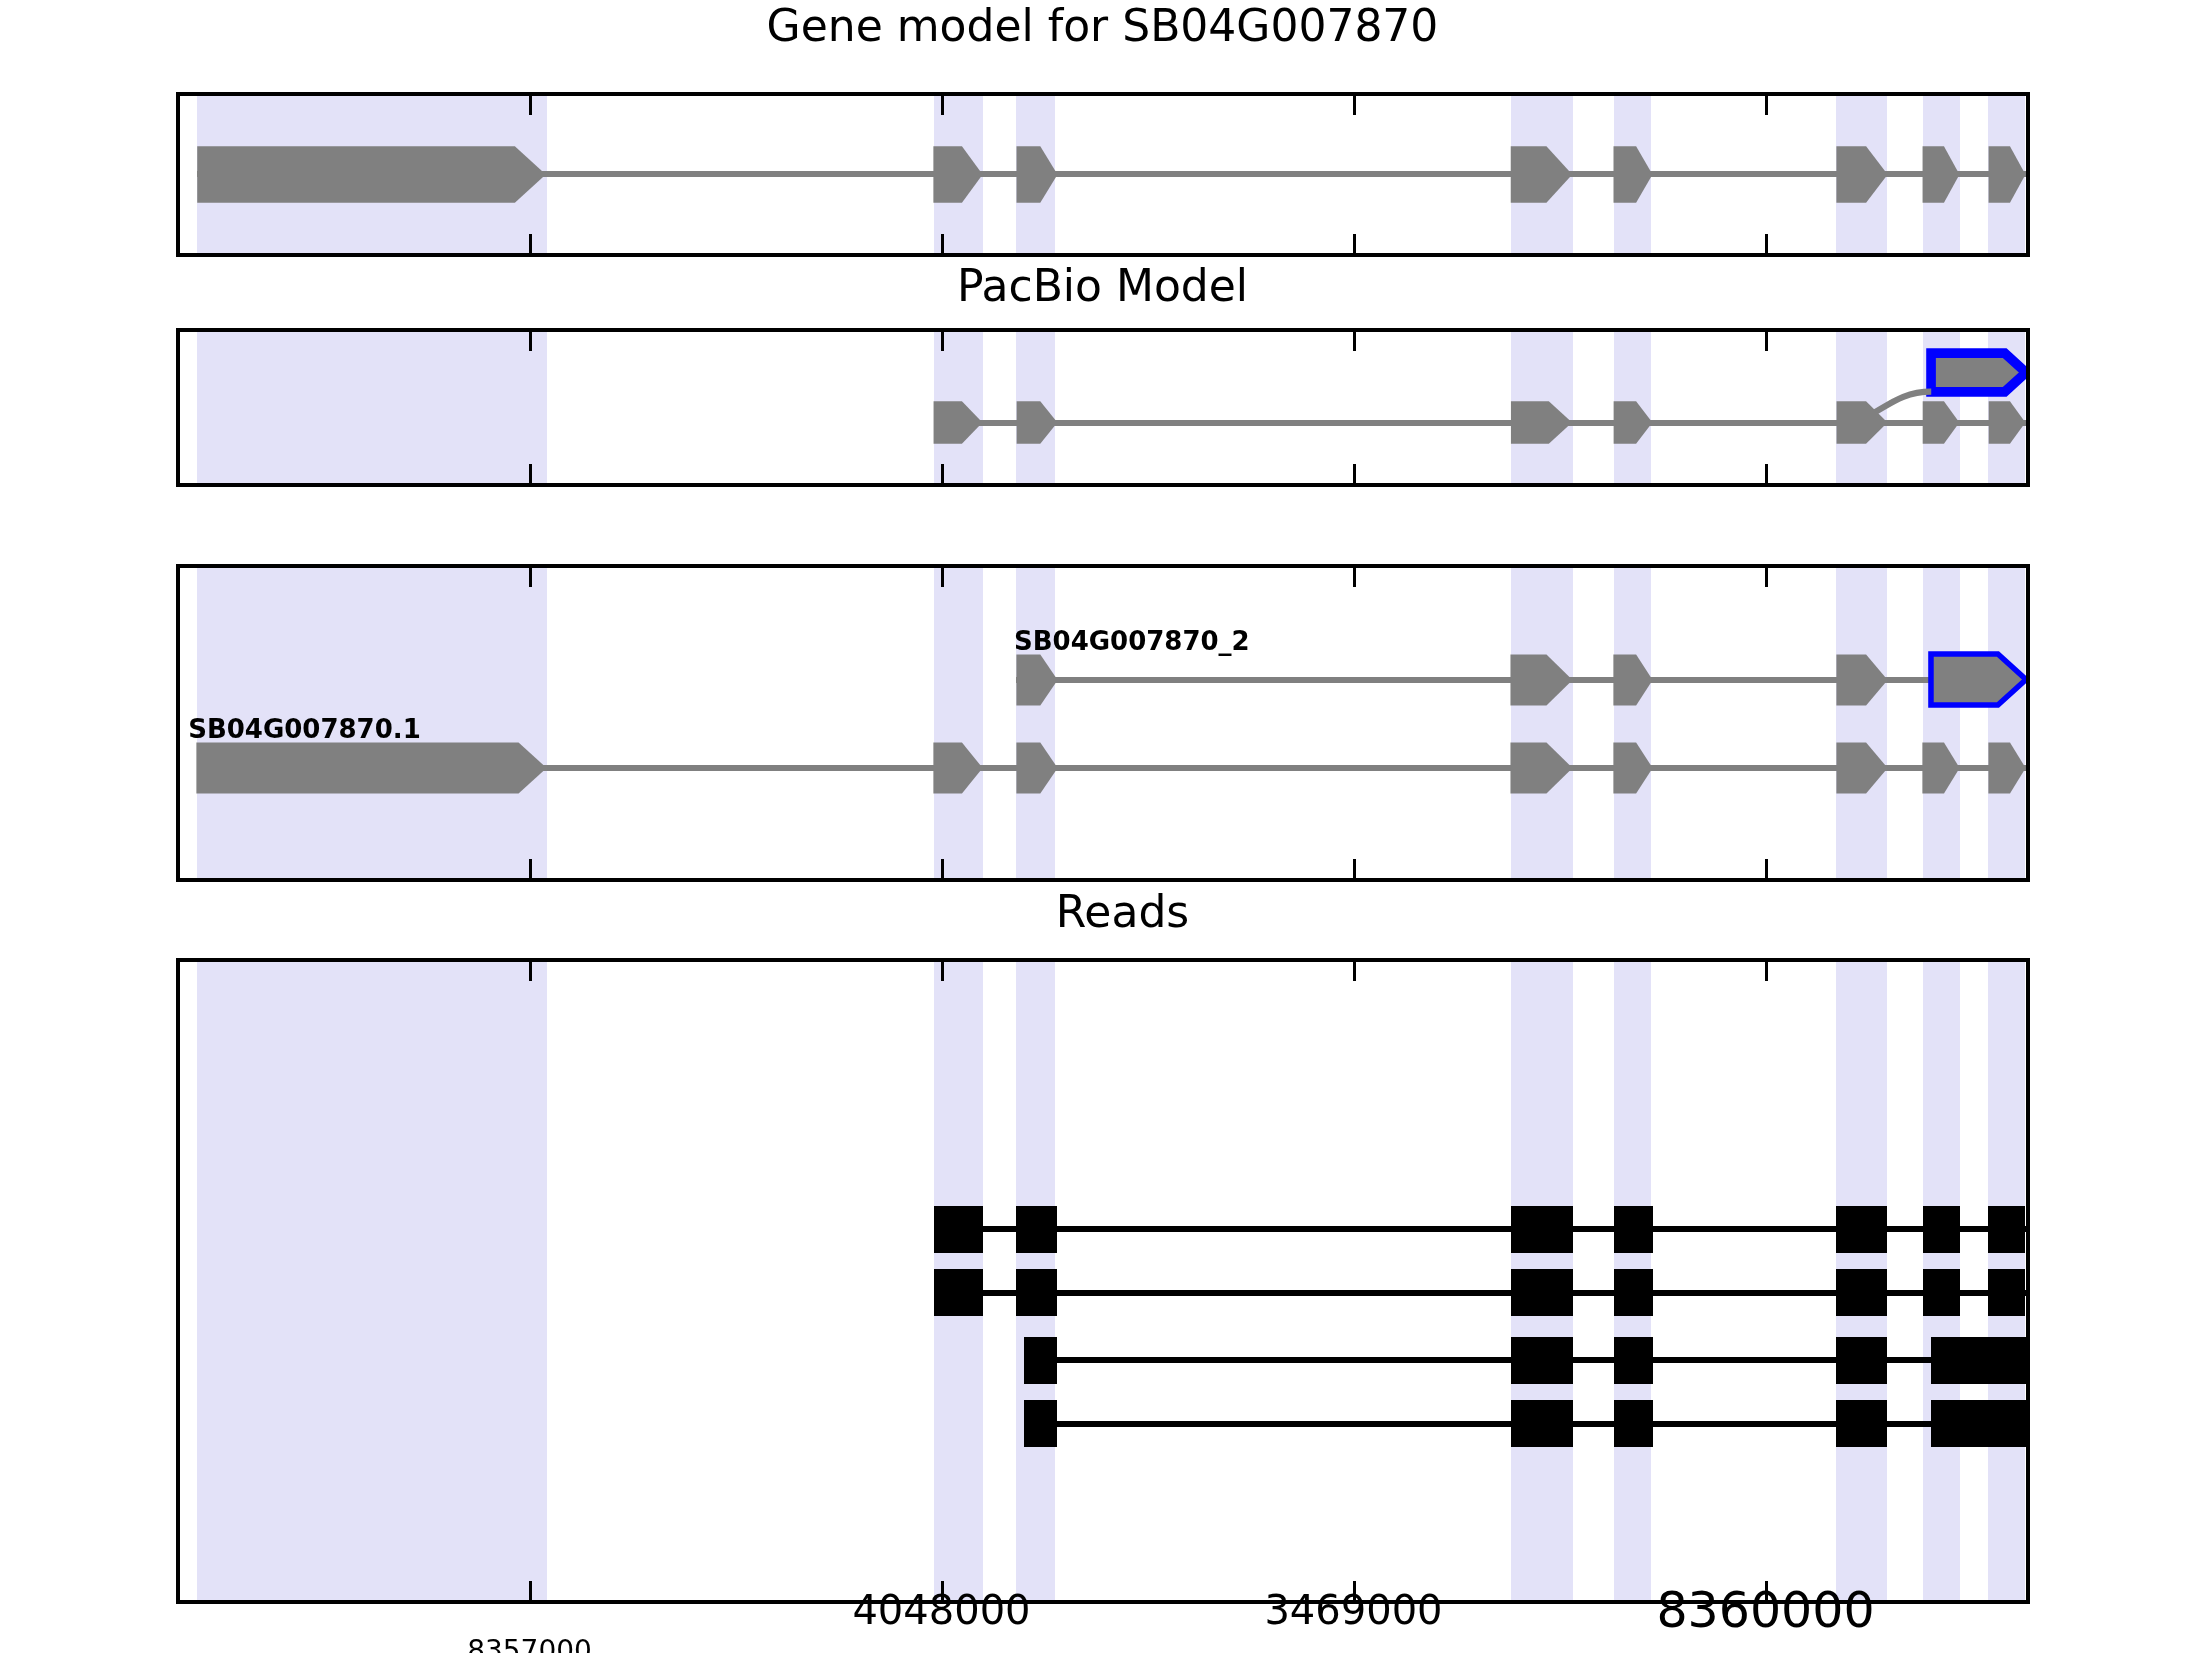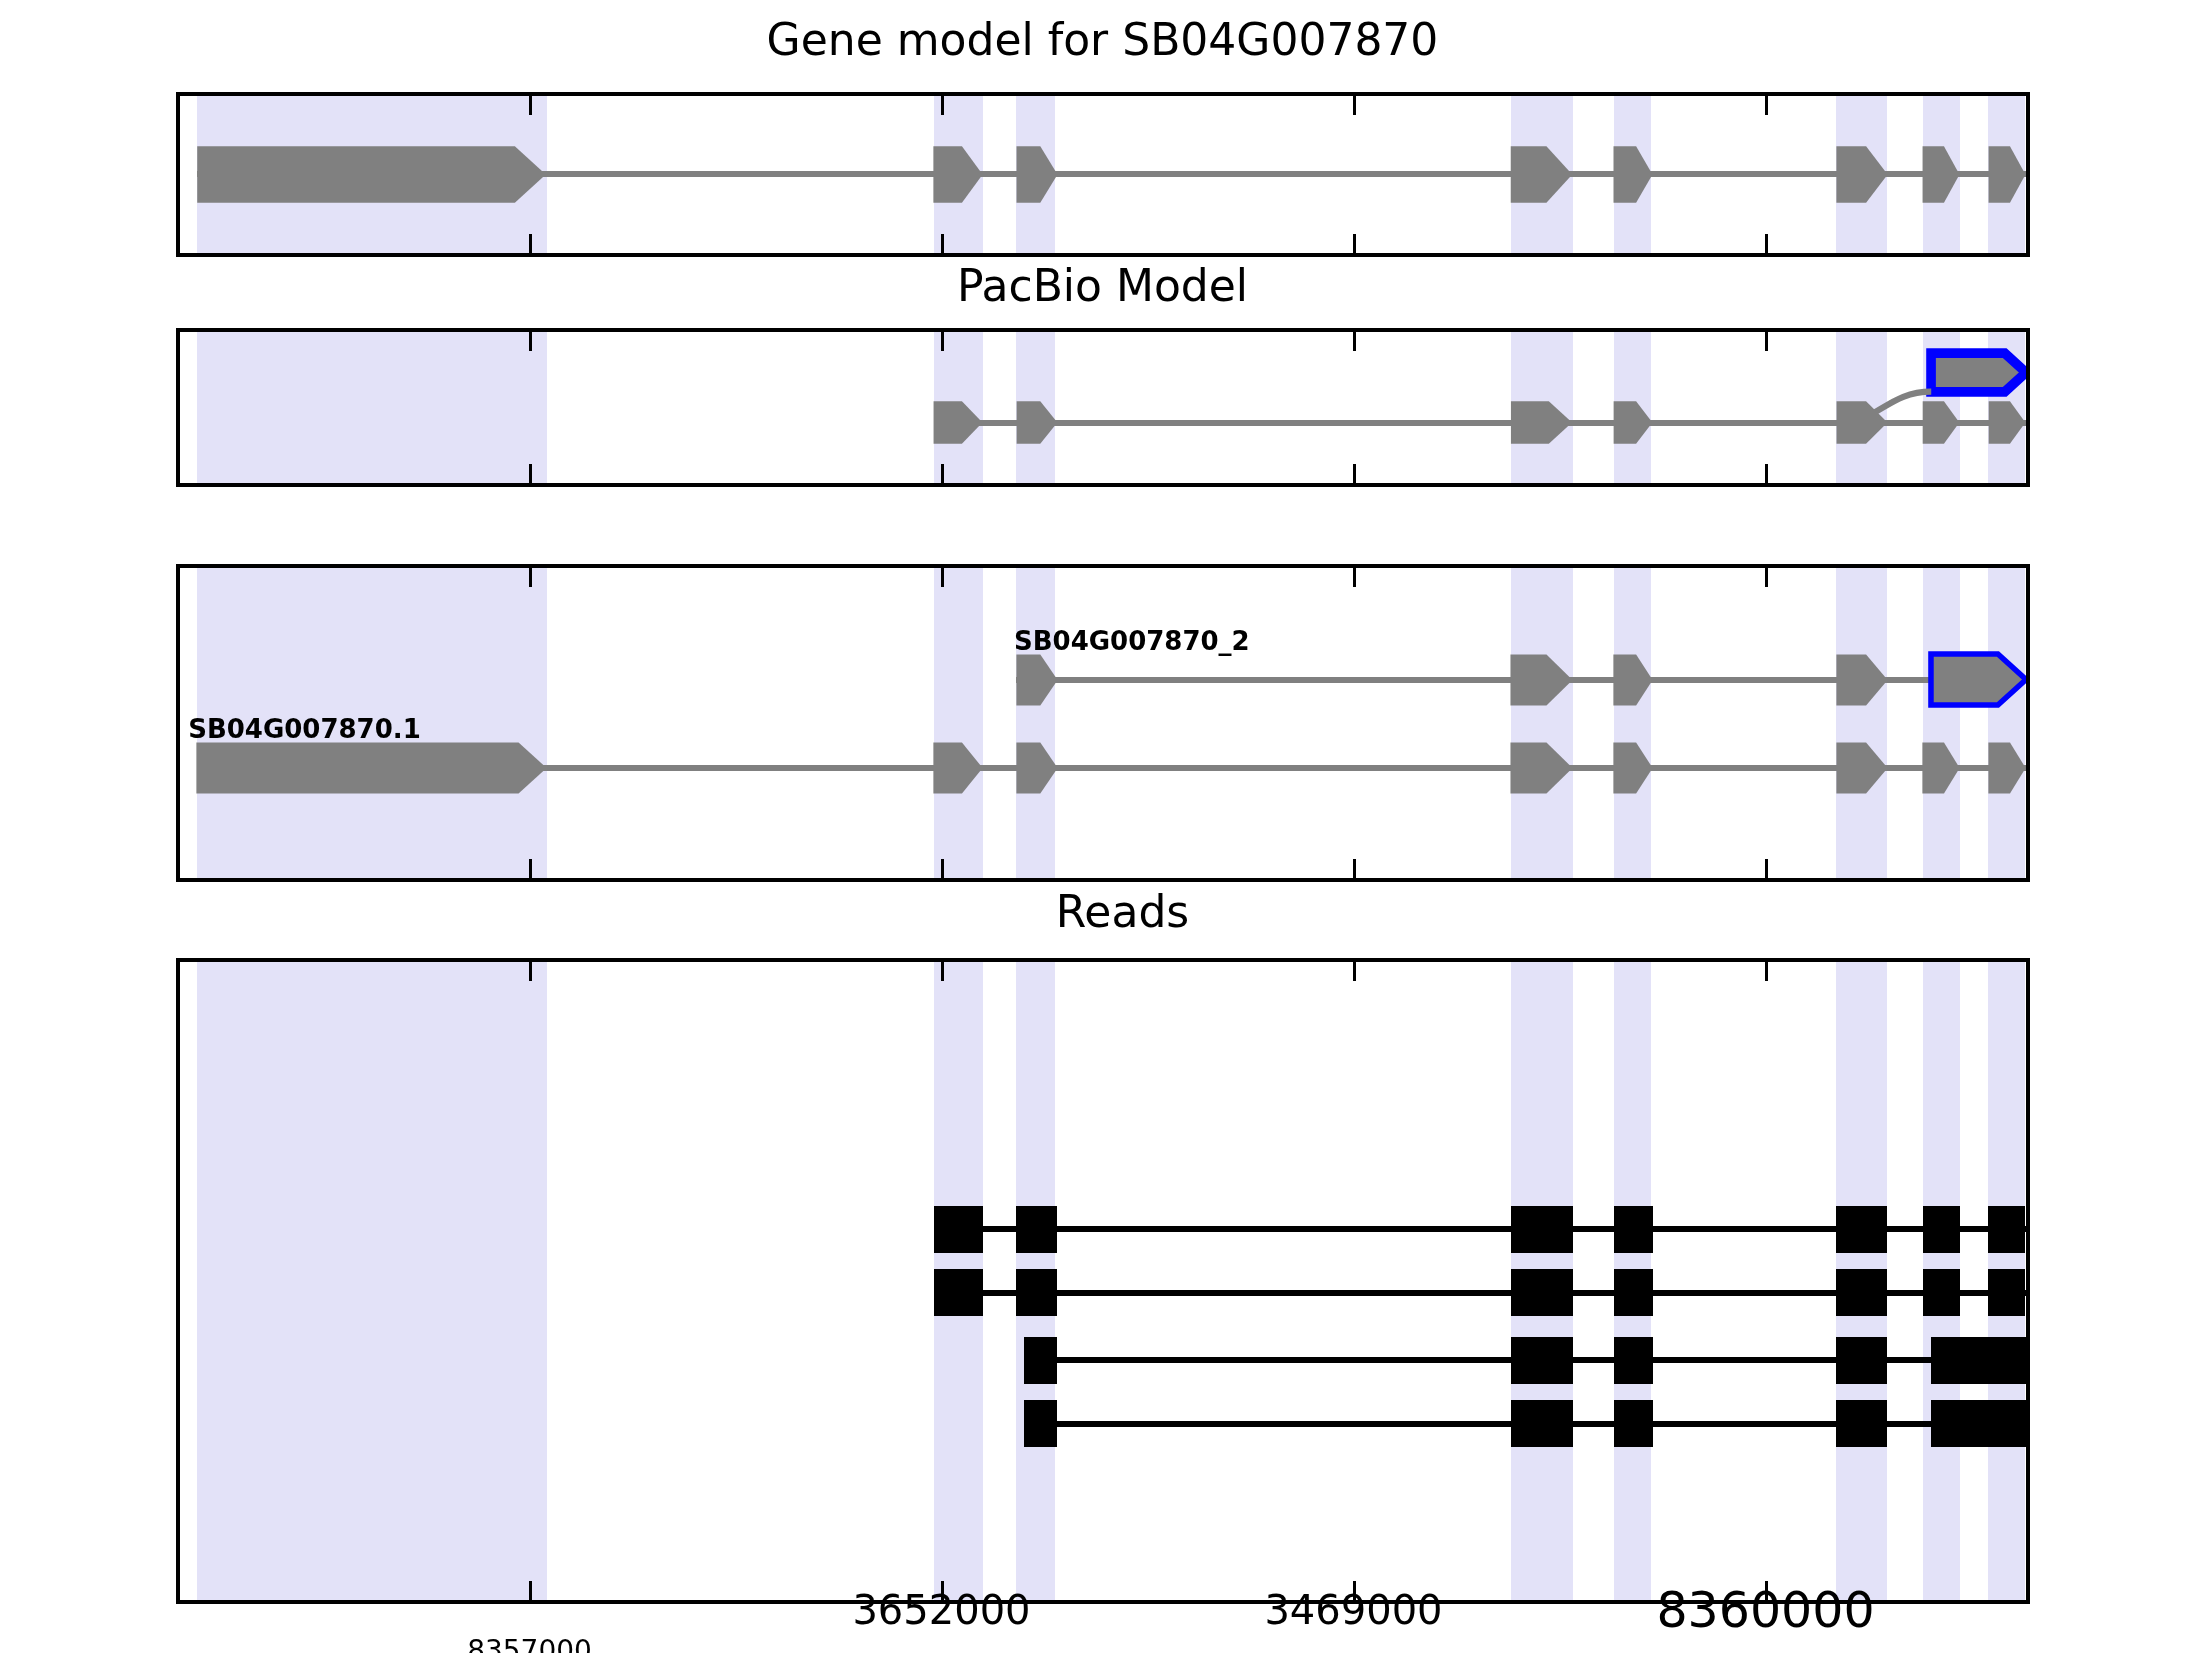--- a/index.html
+++ b/index.html
@@ -81,21 +81,21 @@
     width: 100%;
     height: 100%;
     overflow: visible;
   }
 </style>
 </head>
 <body>
 
 <div id="figure">
 
-  <div class="panel-title" style="left:0; top:14px; font-size:44px;">Gene model for SB04G007870</div>
+  <div class="panel-title" style="left:0; top:0; font-size:44px;">Gene model for SB04G007870</div>
 
   <div class="panel" id="panel-gene-model" style="left:176px; top:92px; width:1854px; height:165px;">
       <div class="hl" style="left: 16.5px; width: 350px; background: rgb(227, 226, 248);"></div>
       <div class="hl" style="left: 754px; width: 49px; background: rgb(227, 226, 248);"></div>
       <div class="hl" style="left: 836px; width: 39px; background: rgb(227, 226, 248);"></div>
       <div class="hl" style="left: 1331px; width: 62px; background: rgb(227, 226, 248);"></div>
       <div class="hl" style="left: 1434px; width: 37px; background: rgb(227, 226, 248);"></div>
       <div class="hl" style="left: 1656px; width: 51px; background: rgb(227, 226, 248);"></div>
       <div class="hl" style="left: 1743px; width: 37px; background: rgb(227, 226, 248);"></div>
       <div class="hl" style="left: 1808px; width: 37px; background: rgb(227, 226, 248);"></div>
@@ -291,19 +291,19 @@
       <div class="read-line" style="left: 844px; width: 1001px; top: 459px;"></div>
       <div class="read-block" style="left: 844px; width: 33px; top: 438px; height: 47px;"></div>
       <div class="read-block" style="left: 1331px; width: 62px; top: 438px; height: 47px;"></div>
       <div class="read-block" style="left: 1434px; width: 39px; top: 438px; height: 47px;"></div>
       <div class="read-block" style="left: 1656px; width: 51px; top: 438px; height: 47px;"></div>
       <div class="read-block" style="left: 1751px; width: 95px; top: 438px; height: 47px;"></div>
     </div>
 
   <div id="axis-labels">
       <div class="axis-label" style="font-size: 28px; width: 289px; left: 385px; top: 1610px; transform: translateY(-50%); margin-top: 40px;">8357000</div>
-      <div class="axis-label" style="font-size: 40px; width: 289px; left: 797px; top: 1610px; transform: translateY(-50%);">3652000</div>
+      <div class="axis-label" style="font-size: 40px; width: 289px; left: 797px; top: 1610px; transform: translateY(-50%);">4048000</div>
       <div class="axis-label" style="font-size: 40px; width: 289px; left: 1209px; top: 1610px; transform: translateY(-50%);">3469000</div>
       <div class="axis-label" style="font-size: 49px; width: 289px; left: 1621px; top: 1610px; transform: translateY(-50%);">8360000</div>
     </div>
 
 </div>
 
 
 </body></html>

